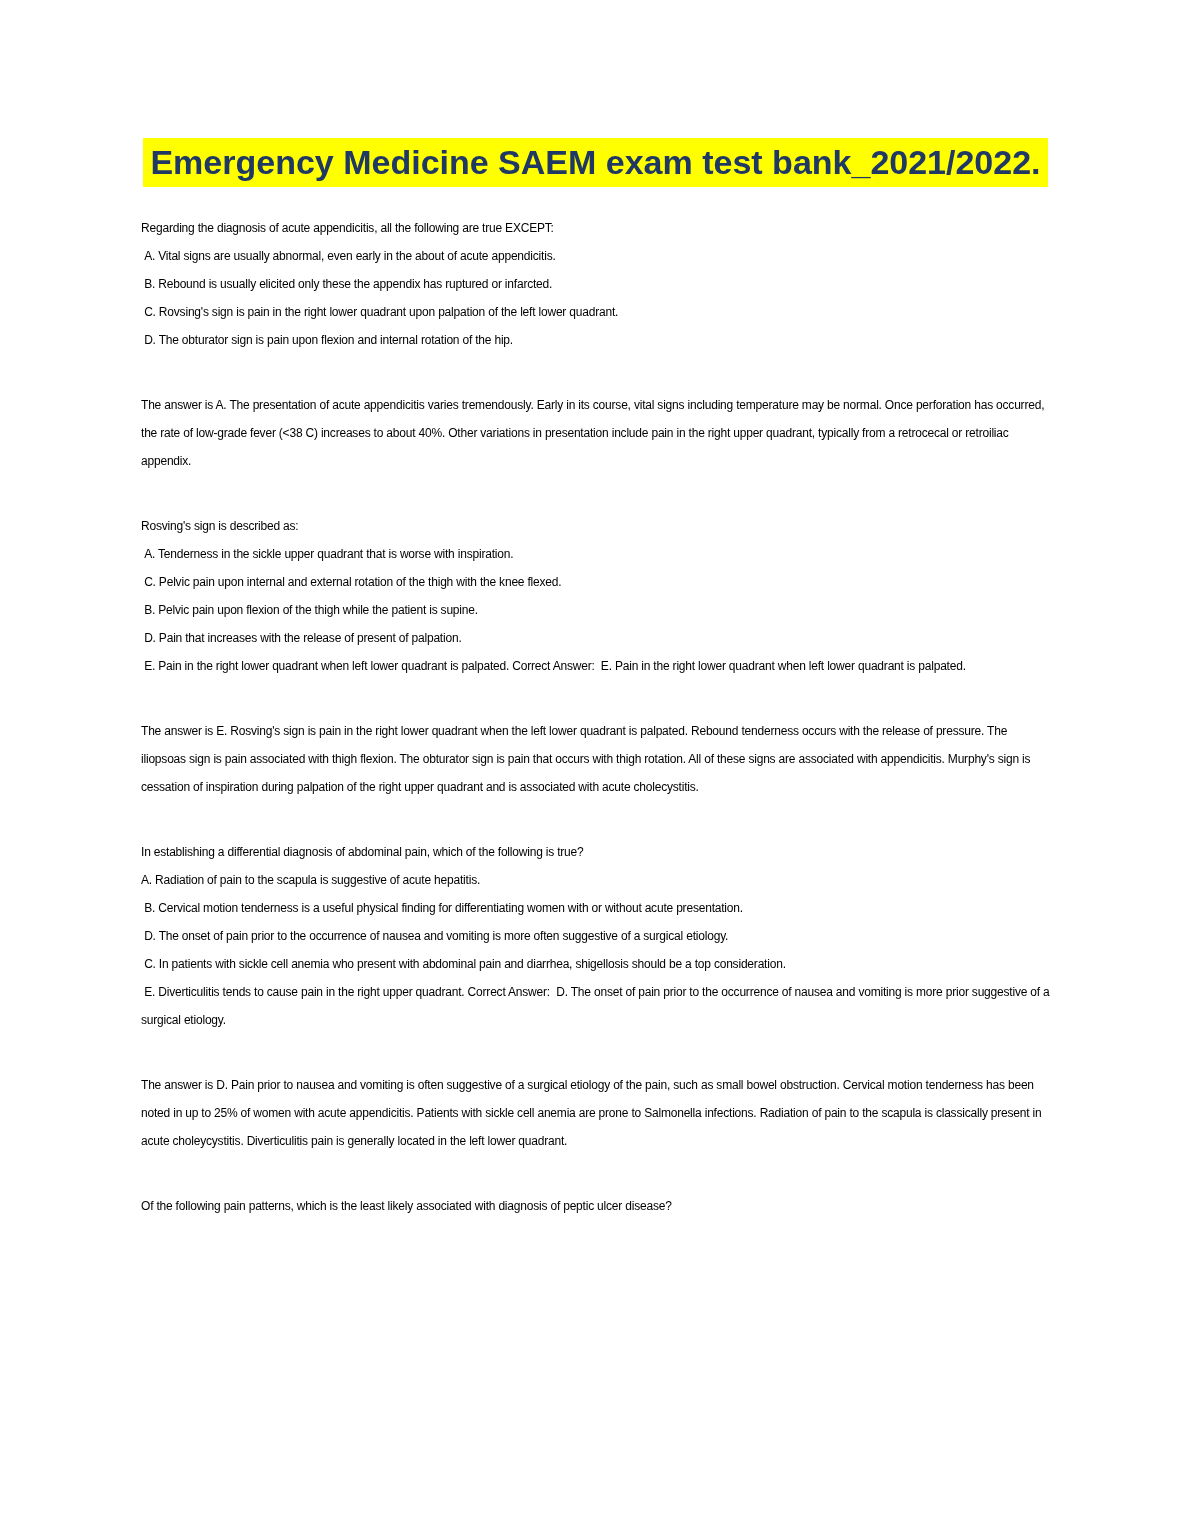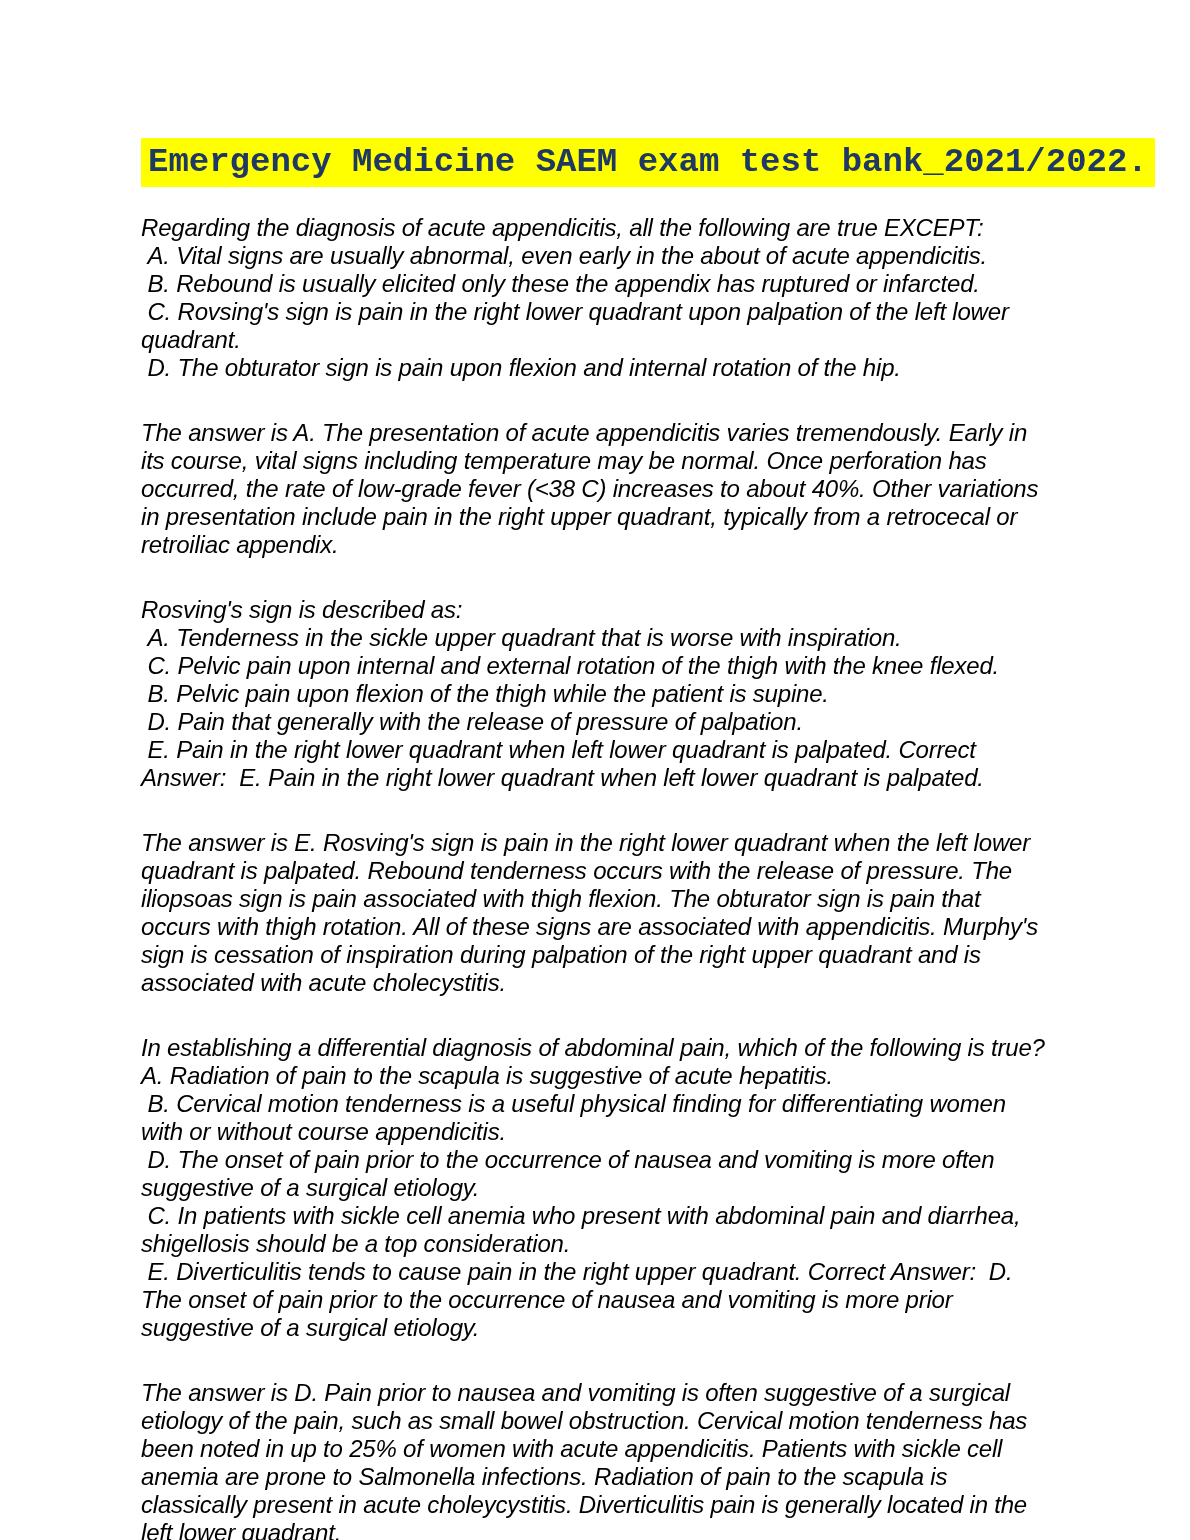--- a/index.html
+++ b/index.html
@@ -19,36 +19,35 @@
     overflow: hidden;
   }
   .title-wrap {
     text-align: center;
     margin-bottom: 27px;
   }
   .title-highlight {
     display: inline-block;
     background: #ffff00;
     color: #1f3864;
-    font-family: Liberation Mono, monospace;
+    font-family: Liberation Sans, sans-serif;
     font-weight: bold;
     font-size: 34px;
     line-height: 49px;
     padding: 0 7px;
     white-space: nowrap;
   }
   .doc-body {
     width: 912px;
   }
   .para {
     margin: 0 0 37px 0;
-    font-size: 24px;
+    font-size: 12px;
     line-height: 28px;
     letter-spacing: -0.2px;
-    font-style: italic;
   }
   .line {
     white-space: pre-wrap;
   }
 </style>
 </head>
 <body>
 
 <div class="page">
   <div class="title-wrap">
@@ -63,30 +62,30 @@
         <div class="line"> D. The obturator sign is pain upon flexion and internal rotation of the hip.</div>
       </div>
       <div class="para">
         <div class="line">The answer is A. The presentation of acute appendicitis varies tremendously. Early in its course, vital signs including temperature may be normal. Once perforation has occurred, the rate of low-grade fever (&lt;38 C) increases to about 40%. Other variations in presentation include pain in the right upper quadrant, typically from a retrocecal or retroiliac appendix.</div>
       </div>
       <div class="para">
         <div class="line">Rosving's sign is described as:</div>
         <div class="line"> A. Tenderness in the sickle upper quadrant that is worse with inspiration.</div>
         <div class="line"> C. Pelvic pain upon internal and external rotation of the thigh with the knee flexed.</div>
         <div class="line"> B. Pelvic pain upon flexion of the thigh while the patient is supine.</div>
-        <div class="line"> D. Pain that generally with the release of pressure of palpation.</div>
+        <div class="line"> D. Pain that increases with the release of present of palpation.</div>
         <div class="line"> E. Pain in the right lower quadrant when left lower quadrant is palpated. Correct Answer:  E. Pain in the right lower quadrant when left lower quadrant is palpated.</div>
       </div>
       <div class="para">
         <div class="line">The answer is E. Rosving's sign is pain in the right lower quadrant when the left lower quadrant is palpated. Rebound tenderness occurs with the release of pressure. The iliopsoas sign is pain associated with thigh flexion. The obturator sign is pain that occurs with thigh rotation. All of these signs are associated with appendicitis. Murphy's sign is cessation of inspiration during palpation of the right upper quadrant and is associated with acute cholecystitis.</div>
       </div>
       <div class="para">
         <div class="line">In establishing a differential diagnosis of abdominal pain, which of the following is true?</div>
         <div class="line">A. Radiation of pain to the scapula is suggestive of acute hepatitis.</div>
-        <div class="line"> B. Cervical motion tenderness is a useful physical finding for differentiating women with or without course appendicitis.</div>
+        <div class="line"> B. Cervical motion tenderness is a useful physical finding for differentiating women with or without acute presentation.</div>
         <div class="line"> D. The onset of pain prior to the occurrence of nausea and vomiting is more often suggestive of a surgical etiology.</div>
         <div class="line"> C. In patients with sickle cell anemia who present with abdominal pain and diarrhea, shigellosis should be a top consideration.</div>
         <div class="line"> E. Diverticulitis tends to cause pain in the right upper quadrant. Correct Answer:  D. The onset of pain prior to the occurrence of nausea and vomiting is more prior suggestive of a surgical etiology.</div>
       </div>
       <div class="para">
         <div class="line">The answer is D. Pain prior to nausea and vomiting is often suggestive of a surgical etiology of the pain, such as small bowel obstruction. Cervical motion tenderness has been noted in up to 25% of women with acute appendicitis. Patients with sickle cell anemia are prone to Salmonella infections. Radiation of pain to the scapula is classically present in acute choleycystitis. Diverticulitis pain is generally located in the left lower quadrant.</div>
       </div>
       <div class="para">
         <div class="line">Of the following pain patterns, which is the least likely associated with diagnosis of peptic ulcer disease?</div>
       </div>

